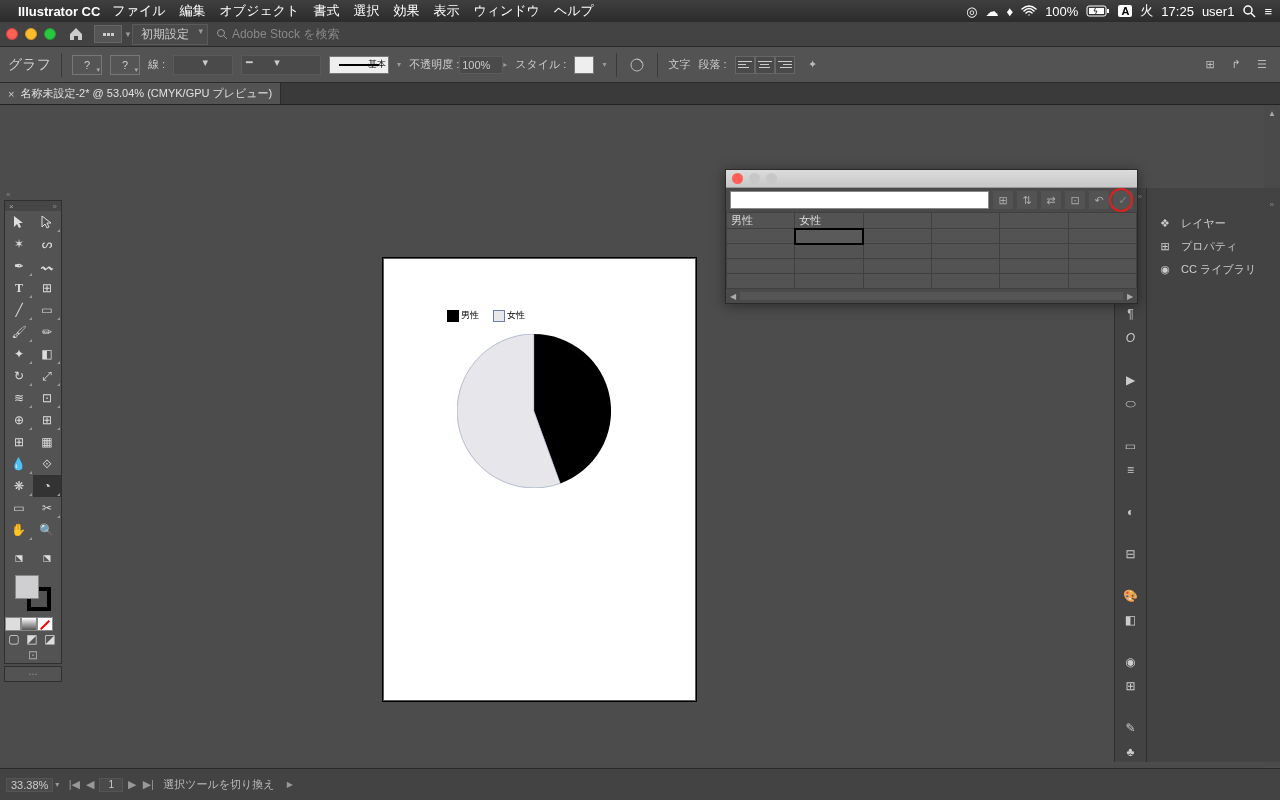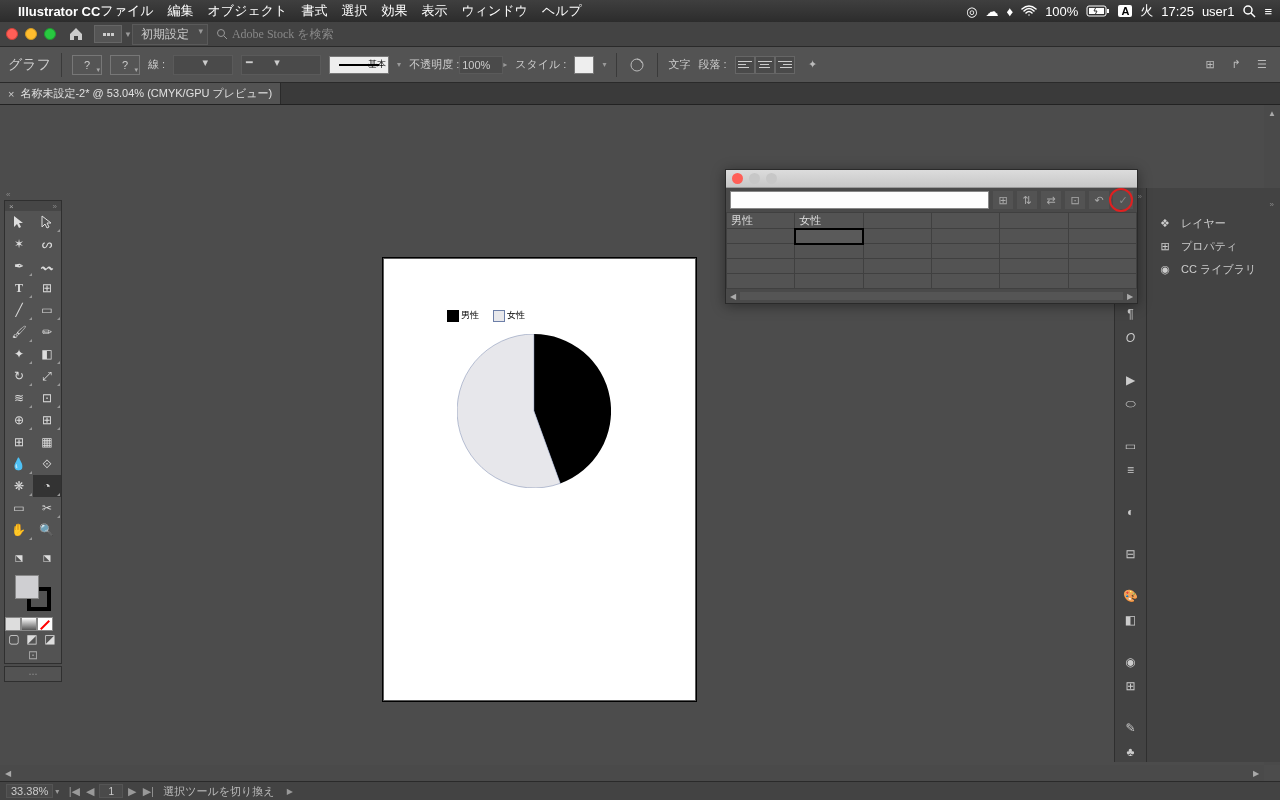--- a/index.html
+++ b/index.html
@@ -1,38 +1,38 @@
 <!DOCTYPE html>
 <html><head>
 <meta charset="utf-8">
 <style>
 * { margin: 0; padding: 0; box-sizing: border-box; user-select: none; }
 body { font-family: -apple-system, "Hiragino Kaku Gothic Pro", sans-serif; background: #4a4a4a; width: 1280px; height: 800px; overflow: hidden; position: relative; font-size: 12px; color: #ddd; }
 
 
 .mac-menubar { background: linear-gradient(#3f3f3f, #2c2c2c); height: 22px; display: flex; align-items: center; padding: 0 8px; color: #fff; font-size: 13px; }
 .mac-menubar .apple { margin-right: 10px; }
-.mac-menubar .app-name { font-weight: bold; }
+.mac-menubar .app-name { font-weight: bold; margin-right: 12px; }
 .mac-menubar .menu-item { margin-right: 14px; cursor: default; }
 .mac-menubar .spacer { flex: 1; }
 .mac-menubar .status { display: flex; align-items: center; gap: 8px; }
 .mac-menubar .status span { display: inline-flex; align-items: center; }
 
 
 .app-chrome { background: #434343; height: 25px; display: flex; align-items: center; padding: 0 6px; border-bottom: 1px solid #2a2a2a; }
 .traffic { display: flex; gap: 7px; margin-right: 12px; }
 .traffic .dot { width: 12px; height: 12px; border-radius: 50%; }
 .dot.red { background: #ff5f57; border: 1px solid #d1413a; }
 .dot.yellow { background: #ffbd2e; border: 1px solid #d19a22; }
 .dot.green { background: #28c940; border: 1px solid #1f9a31; }
 .app-chrome .home-icon { margin-right: 10px; color: #ccc; }
 .app-chrome .arrange { width: 28px; height: 18px; background: #555; border: 1px solid #666; display:flex; align-items:center; justify-content:center; gap:1px;}
 .app-chrome .arrange div{width:3px;height:3px;background:#ccc;}
 .app-chrome .title { flex: 1; text-align: center; color: #ccc; font-size: 13px; }
-.app-chrome .right { display: flex; gap: 8px; font-family: Liberation Serif, serif; }
+.app-chrome .right { display: flex; gap: 8px; }
 .app-chrome .preset { background: #4a4a4a; border: 1px solid #5a5a5a; padding: 1px 18px 1px 8px; font-size: 12px; color:#ccc; position: relative; }
 .app-chrome .preset::after { content: "▾"; position: absolute; right: 4px; font-size: 9px; color:#999;}
 .app-chrome .search { display: flex; align-items: center; gap: 4px; color: #888; font-size: 12px; }
 .app-chrome .search .mag { color: #aaa; }
 
 
 .control-bar { background: #535353; height: 36px; display: flex; align-items: center; padding: 0 8px; border-bottom: 1px solid #2a2a2a; gap: 8px; font-size: 11px; color: #ccc; }
 .control-bar .label { font-size: 14px; }
 .control-bar .swatch { width: 30px; height: 20px; border: 1px solid #777; background: #444; display:flex; align-items:center; justify-content:center; position:relative;}
 .control-bar .swatch.q { background:#555;}
@@ -124,21 +124,21 @@
 .red-circle { position: absolute; width: 24px; height: 24px; border: 2px solid #e02020; border-radius: 50%; right: 4px; top: 18px; pointer-events:none;}
 .data-grid { background:#535353;}
 .data-grid table { border-collapse: collapse; width: 100%; }
 .data-grid td { border: 1px solid #404040; height: 15px; font-size: 11px; padding: 0 4px; color: #ddd; min-width: 68px; }
 .data-grid td.cur { outline: 2px solid #000; outline-offset:-1px; background:#5a5a5a;}
 .data-panel .hscroll{height:14px; background:#4a4a4a; display:flex; align-items:center;}
 .data-panel .hscroll .ar{width:14px; text-align:center; font-size:8px; color:#aaa;}
 .data-panel .hscroll .track{flex:1; height:8px; background:#555;}
 
 
-.statusbar { position: absolute; left:0; right:0; bottom:0; height:19px; background:#434343; display:flex; align-items:center; padding:0 6px; gap:8px; font-size:11px; color:#ccc; border-top:1px solid #2a2a2a;}
+.statusbar { position: absolute; left:0; right:0; bottom:0; height:32px; background:#434343; display:flex; align-items:center; padding:0 6px; gap:8px; font-size:11px; color:#ccc; border-top:1px solid #2a2a2a;}
 .statusbar .zoom{ display:flex; align-items:center; gap:2px;}
 .statusbar .zoom .z{border:1px solid #555; padding:0 4px; background:#4a4a4a;}
 .statusbar .nav{display:flex; gap:2px; align-items:center;}
 .statusbar .nav .n{width:14px; text-align:center; color:#999;}
 .statusbar .nav input{width:24px; height:14px; background:#4a4a4a; border:1px solid #555; color:#ccc; text-align:center; font-size:10px;}
 .statusbar .hint{color:#bbb;}
 .statusbar .rarr{margin-left:4px; font-size:8px; color:#999;}
 
 svg { display: block; }
 </style>

